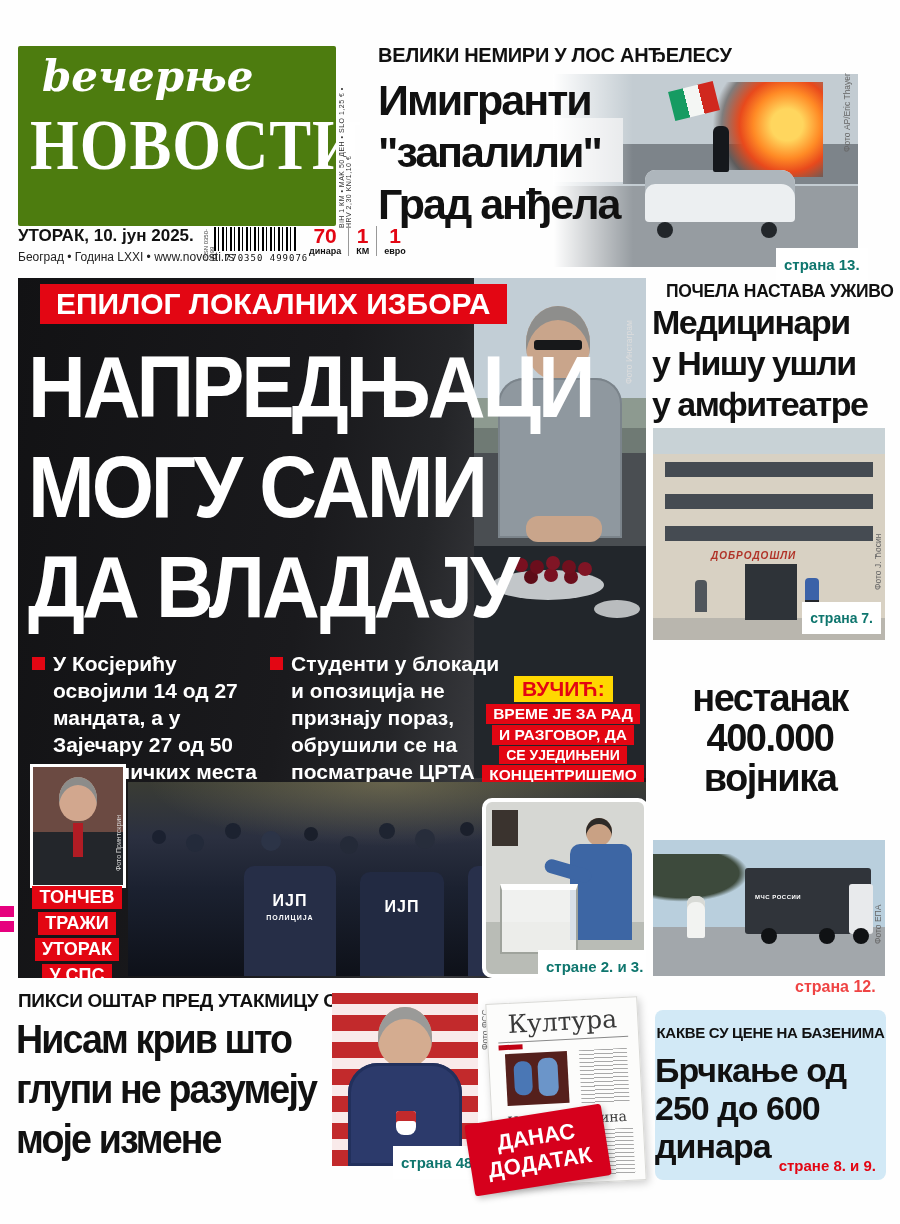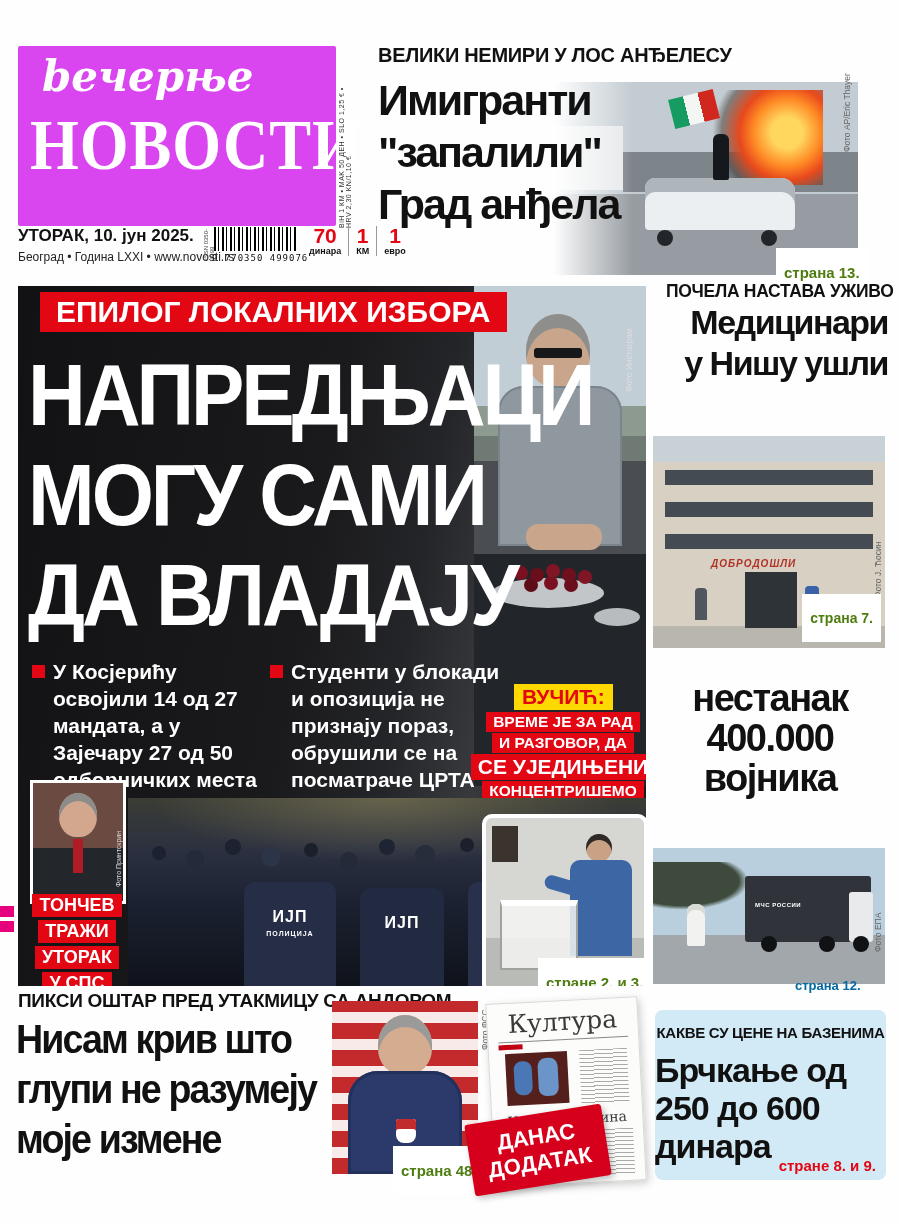--- a/index.html
+++ b/index.html
@@ -2,33 +2,33 @@
 <html><head>
 <meta charset="utf-8">
 <style>
   html,body{margin:0;padding:0;background:#e9e9e7;}
   .page{position:relative;width:900px;height:1224px;margin:0 auto;background:#fefefe;overflow:hidden;
         font-family:"Liberation Sans",sans-serif;color:#111;}
   .abs{position:absolute;}
   .vtxt{writing-mode:vertical-rl;transform:rotate(180deg);}
   .kicker{font-weight:700;letter-spacing:-.3px;}
   .hl{font-weight:700;letter-spacing:-2px;white-space:nowrap;line-height:1;}
-  .pageref{background:#fff;color:#4d7c0f;font-weight:700;font-size:15px;padding:16px 8px;white-space:nowrap;}
+  .pageref{background:#fff;color:#0f766e;font-weight:700;font-size:15px;padding:8px 8px;white-space:nowrap;}
   .redline{background:#e30613;color:#fff;font-weight:700;padding:1px 7px;white-space:nowrap;}
   
-  .logo-box{background:#d946ef;border-radius:2px;}
+  .logo-box{background:#4d7c0f;border-radius:2px;}
   .logo-script{font-family:"DejaVu Serif",serif;font-style:italic;font-weight:700;color:#fff;font-size:42px;}
   .logo-main{font-family:"Liberation Serif",serif;font-weight:700;color:#fff;font-size:64px;letter-spacing:1px;
              transform:scale(.98,1.12);transform-origin:left top;white-space:nowrap;}
   .tiny{font-size:7px;color:#333;letter-spacing:.5px;}
   .barcode{background:repeating-linear-gradient(90deg,#000 0 2px,#fff 2px 4px,#000 4px 5px,#fff 5px 8px);}
   .price-amt{color:#e30613;font-weight:700;font-size:21px;line-height:20px;}
   .price-unit{font-weight:700;font-size:9px;color:#111;}
   
-  .photo{overflow:hidden;margin-top:8px;}
+  .photo{overflow:hidden;}
   .crowd-bg{background:linear-gradient(180deg,#3a3c34 0%,#2b3040 28%,#1b2130 55%,#0e1119 100%);}
   .jacket{position:absolute;background:#262e47;border-radius:10px 10px 0 0;display:flex;flex-direction:column;align-items:center;padding-top:26px;color:#fff;font-weight:700;}
   .wm{font-size:8.5px;color:#666;}
   .wm-light{font-size:8.5px;color:#ddd;}
   .txtlines{background:repeating-linear-gradient(180deg,#a9a9a9 0 1px,transparent 1px 4px);}
   .serif{font-family:"DejaVu Serif",serif;}
 </style>
 </head>
 <body>
 
@@ -107,21 +107,21 @@
     </div>
     <div class="abs" style="left:252px;top:372px;width:246px;display:flex;gap:8px;color:#fff;font-weight:700;font-size:21px;line-height:27px;">
       <span style="flex:0 0 13px;width:13px;height:13px;background:#e30613;margin-top:7px;"></span>
       <span>Студенти у блокади и опозиција не признају пораз, обрушили се на посматраче ЦРТА</span>
     </div>
 
     <div class="abs" style="left:496px;top:398px;background:#ffd800;color:#e30613;font-weight:700;font-size:21px;padding:1px 8px;">ВУЧИЋ:</div>
     <div class="abs" style="left:462px;top:426px;width:166px;display:flex;flex-direction:column;align-items:center;gap:1px;">
       <span class="redline" style="font-size:15.5px;">ВРЕМЕ ЈЕ ЗА РАД</span>
       <span class="redline" style="font-size:15.5px;">И РАЗГОВОР, ДА</span>
-      <span class="redline" style="font-size:21px;">СЕ УЈЕДИЊЕНИ</span>
+      <span class="redline" style="font-size:14px;">СЕ УЈЕДИЊЕНИ</span>
       <span class="redline" style="font-size:15.5px;">КОНЦЕНТРИШЕМО</span>
       <span class="redline" style="font-size:15.5px;">НА СРБИЈУ</span>
     </div>
 
     <div class="abs photo crowd-bg" style="left:110px;top:504px;width:518px;height:194px;">
       <div class="abs" style="left:0;top:0;width:100%;height:70px;background:radial-gradient(ellipse at 50% 0,rgba(170,158,112,.4),transparent 65%);"></div>
       <div class="abs" style="left:24px;top:48px;width:14px;height:14px;border-radius:50%;background:#1b2130;box-shadow:36px 6px 0 2px #232a3a,74px -6px 0 1px #1c2230,112px 4px 0 3px #2c3447,152px -3px 0 #1a1f2b,190px 8px 0 2px #242a38,228px -6px 0 1px #1e2431,266px 2px 0 3px #272d3b,308px -8px 0 #1b202c,346px 6px 0 2px #232936,384px -2px 0 1px #1d2330,420px 6px 0 2px #252b39,456px -4px 0 1px #202633;"></div>
       <div class="jacket" style="left:116px;top:84px;width:92px;height:110px;">
         <span style="font-size:16px;letter-spacing:1px;">ИЈП</span>
         <span style="font-size:7px;letter-spacing:1px;margin-top:4px;">ПОЛИЦИЈА</span>
@@ -153,23 +153,24 @@
       <div class="abs" style="left:58px;top:62px;width:48px;height:14px;background:#3d66a4;border-radius:7px;transform:rotate(16deg);"></div>
       <div class="abs" style="left:14px;top:82px;width:74px;height:62px;background:rgba(244,246,243,.85);border:2px solid #9fa39c;border-top:6px solid #fff;"></div>
     </div>
     <div class="abs pageref" style="left:520px;top:672px;">стране 2. и 3.</div>
   </div>
 
   <div class="abs" style="left:0;top:906px;width:14px;height:11px;background:#e6007e;"></div>
   <div class="abs" style="left:0;top:921px;width:14px;height:11px;background:#e6007e;"></div>
 
   <div class="abs kicker" style="left:666px;top:281px;font-size:17.5px;">ПОЧЕЛА НАСТАВА УЖИВО</div>
-  <div class="abs" style="left:652px;top:302px;width:236px;text-align:right;">
+  <div class="abs" style="left:652px;top:302px;width:236px;text-align:left;">
     <div class="hl" style="font-size:34px;line-height:41px;letter-spacing:-1.5px;">Медицинари</div>
     <div class="hl" style="font-size:34px;line-height:41px;letter-spacing:-1.5px;">у Нишу ушли</div>
+    <div class="hl" style="font-size:34px;line-height:41px;letter-spacing:-1.5px;">у амфитеатре</div>
   </div>
   <div class="abs photo" style="left:653px;top:428px;width:232px;height:212px;background:linear-gradient(180deg,#c8d2d6 0 26px,#d8d1c3 26px 190px,#b9b6ae 190px 100%);">
     <div class="abs" style="left:12px;top:34px;width:208px;height:86px;background:repeating-linear-gradient(180deg,#454b52 0 15px,#d8d1c3 15px 32px);"></div>
     <div class="abs" style="left:58px;top:122px;font-size:10px;font-weight:700;font-style:italic;color:#b03227;letter-spacing:1px;">ДОБРОДОШЛИ</div>
     <div class="abs" style="left:92px;top:136px;width:52px;height:56px;background:#2e3338;"></div>
     <div class="abs" style="left:152px;top:150px;width:14px;height:36px;background:#3b62a8;border-radius:4px 4px 0 0;box-shadow:inset 0 -14px 0 #23262b;"></div>
     <div class="abs" style="left:42px;top:152px;width:12px;height:32px;background:#50565c;border-radius:4px 4px 0 0;"></div>
     <div class="abs vtxt wm" style="right:2px;top:62px;height:100px;">Фото Ј. Ћосин</div>
     <div class="abs pageref" style="right:4px;bottom:6px;font-size:14px;">страна 7.</div>
   </div>
@@ -182,21 +183,21 @@
   <div class="abs photo" style="left:653px;top:840px;width:232px;height:136px;background:linear-gradient(180deg,#b9cfdd 0 64%,#a2a7ab 64% 100%);">
     <div class="abs" style="left:0;top:14px;width:96px;height:48px;background:radial-gradient(ellipse at 30% 40%,#3d4a3c 0 60%,transparent 70%);"></div>
     <div class="abs" style="left:92px;top:28px;width:126px;height:66px;background:#30343a;border-radius:3px;">
       <div style="color:#fff;font-size:6px;font-weight:700;padding:26px 0 0 10px;letter-spacing:.5px;">МЧС РОССИИ</div>
     </div>
     <div class="abs" style="left:196px;top:44px;width:24px;height:50px;background:#e8eaec;border-radius:3px;"></div>
     <div class="abs" style="left:108px;top:88px;width:16px;height:16px;border-radius:50%;background:#101214;box-shadow:58px 0 0 #101214,92px 0 0 #101214;"></div>
     <div class="abs" style="left:34px;top:56px;width:18px;height:42px;background:#f2f3f1;border-radius:8px 8px 2px 2px;box-shadow:inset 0 6px 0 #d8dad6;"></div>
     <div class="abs vtxt wm" style="right:2px;top:44px;height:60px;">Фото ЕПА</div>
   </div>
-  <div class="abs" style="left:795px;top:978px;color:#0369a1;font-weight:700;font-size:13px;">страна 12.</div>
+  <div class="abs" style="left:795px;top:978px;color:#ef4444;font-weight:700;font-size:16px;">страна 12.</div>
 
   <div class="abs kicker" style="left:18px;top:990px;font-size:19px;">ПИКСИ ОШТАР ПРЕД УТАКМИЦУ СА АНДОРОМ</div>
   <div class="abs" style="left:16px;top:1014px;">
     <div class="hl" style="font-size:40px;line-height:50px;transform:scaleX(.94);transform-origin:left top;">Нисам крив што</div>
     <div class="hl" style="font-size:40px;line-height:50px;transform:scaleX(.94);transform-origin:left top;">глупи не разумеју</div>
     <div class="hl" style="font-size:40px;line-height:50px;transform:scaleX(.94);transform-origin:left top;">моје измене</div>
   </div>
   <div class="abs photo" style="left:332px;top:993px;width:146px;height:173px;background:#c22a2c;">
     <div class="abs" style="left:0;top:0;width:100%;height:100%;background:repeating-linear-gradient(0deg,rgba(255,255,255,0) 0 16px,rgba(255,255,255,.9) 16px 27px),repeating-linear-gradient(90deg,rgba(194,42,44,0) 0 30px,rgba(194,42,44,1) 30px 38px);"></div>
     <div class="abs" style="left:46px;top:14px;width:54px;height:60px;background:#d4ac90;border-radius:50% 50% 44% 44%;box-shadow:inset 0 12px 0 #9a9a98;"></div>

